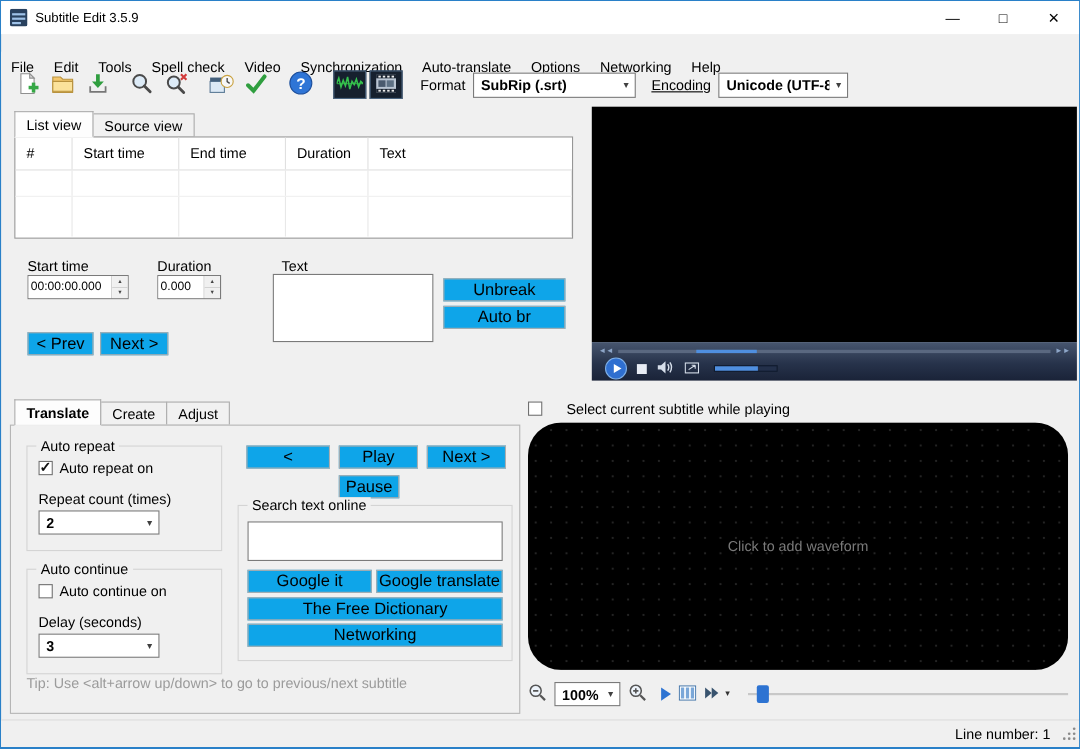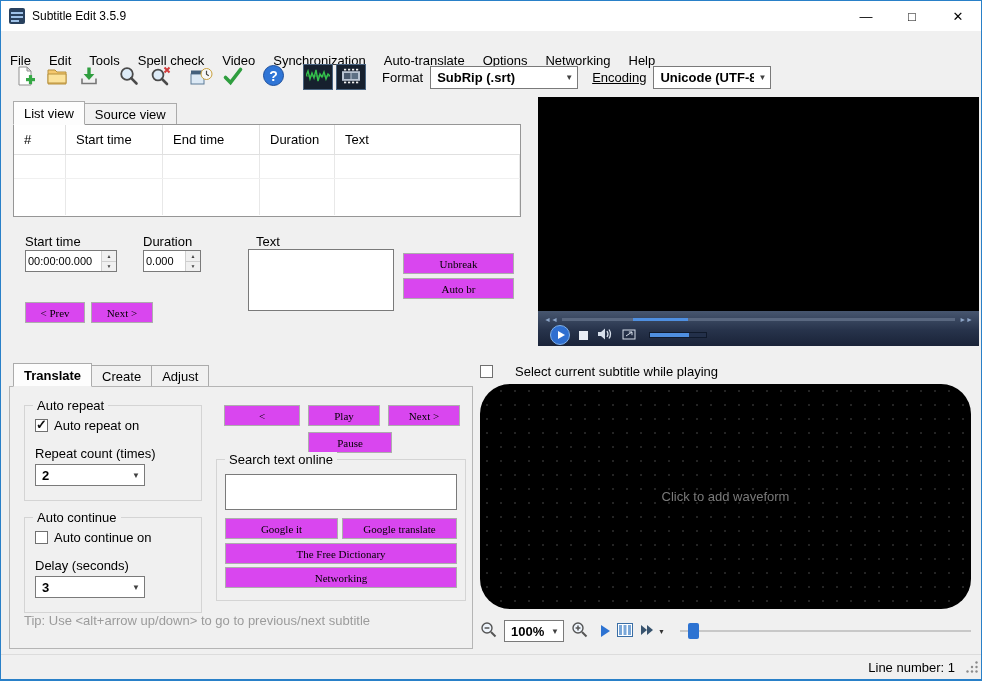--- a/index.html
+++ b/index.html
@@ -49,21 +49,21 @@
   .lv-row2 { display:flex; height:36px; }
   .lv-cell { border-right:1px solid #e8e8e8; }
   
   .flabel { position:absolute; }
   .spin { position:absolute; display:flex; border:1px solid #7a7a7a; background:#fff; height:22px; }
   .spin input { border:0; outline:none; flex:1; min-width:0; font-family:inherit; font-size:11px; padding:1px 2px; }
   .updown { width:15px; display:flex; flex-direction:column; border-left:1px solid #cfcfcf; }
   .updown span { flex:1; font-size:5px; display:flex; align-items:center; justify-content:center; background:#f0f0f0; color:#444; }
   .updown .up { border-bottom:1px solid #cfcfcf; }
   .text-area { position:absolute; left:247px; top:248px; width:146px; height:62px; border:1px solid #7a7a7a; background:#fff; resize:none; font-family:inherit; font-size:13px; }
-  .btn { position:absolute; background:#d946ef; border:1px solid #adadad; font-family:Liberation Serif, serif; font-size:11px; height:21px; }
+  .btn { position:absolute; background:#0ea5e9; border:1px solid #adadad; font-family:Liberation Sans, sans-serif; font-size:15px; height:21px; }
   
   .video-area { position:absolute; left:537px; top:96px; width:441px; height:214px; background:#000; }
   .video-controls { position:absolute; left:537px; top:310px; width:441px; height:35px; background:linear-gradient(#47566f, #27334b 55%, #1a2338); }
   .seek-row { position:absolute; left:6px; right:6px; top:3px; height:10px; display:flex; align-items:center; color:#8ea6c8; font-size:7px; }
   .seek-track { flex:1; height:3px; background:#5a6880; margin:0 4px; position:relative; }
   .seek-fill { position:absolute; left:18%; width:14%; top:0; bottom:0; background:#4f8fe0; }
   .ctrl-row { position:absolute; left:12px; top:14px; right:10px; height:20px; display:flex; align-items:center; gap:9px; }
   .play-btn { width:20px; height:20px; border-radius:50%; background:#2f6fd0; border:1px solid #7fb0e8; display:flex; align-items:center; justify-content:center; }
   .play-tri { width:0; height:0; border-left:7px solid #fff; border-top:4.5px solid transparent; border-bottom:4.5px solid transparent; margin-left:2px; }
   .stop-btn { width:9px; height:9px; background:#e8edf5; }
@@ -353,21 +353,21 @@
       <span class="flabel" style="left:10px;top:40px;">Delay (seconds)</span>
       <span class="combo small" style="left:10px;top:58px;">
         <span class="ctext">3</span>
         <span class="arrow">▼</span>
       </span>
     </div>
 
     <button class="btn" style="left:214px;top:18px;width:76px;">&lt;</button>
     <button class="btn" style="left:298px;top:18px;width:72px;">Play</button>
     <button class="btn" style="left:378px;top:18px;width:72px;">Next &gt;</button>
-    <button class="btn" style="left:298px;top:45px;width:84px;">Pause</button>
+    <button class="btn" style="left:298px;top:45px;width:55px;">Pause</button>
 
     <div class="group" style="left:206px;top:72px;width:250px;height:142px;">
       <span class="group-label">Search text online</span>
       <input style="position: absolute; left: 8px; top: 14px; width: 232px; height: 36px; border: 1px solid rgb(122, 122, 122); background: rgb(255, 255, 255); font-family: inherit; font-size: 13px; padding: 2px 4px;" value="">
       <button class="btn" style="left:8px;top:58px;width:113px;">Google it</button>
       <button class="btn" style="left:125px;top:58px;width:115px;">Google translate</button>
       <button class="btn" style="left:8px;top:83px;width:232px;">The Free Dictionary</button>
       <button class="btn" style="left:8px;top:107px;width:232px;">Networking</button>
     </div>
 

